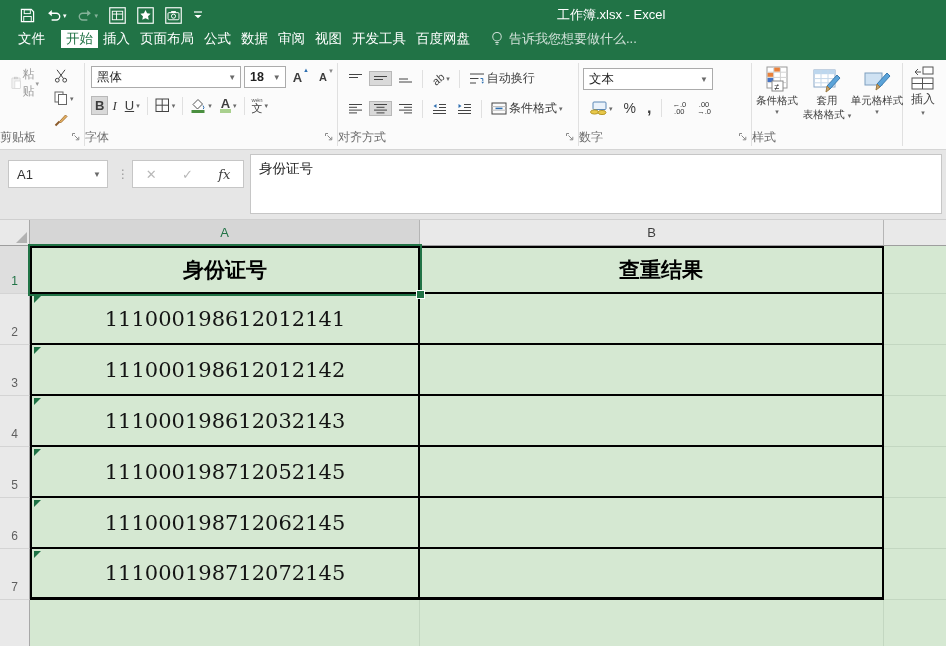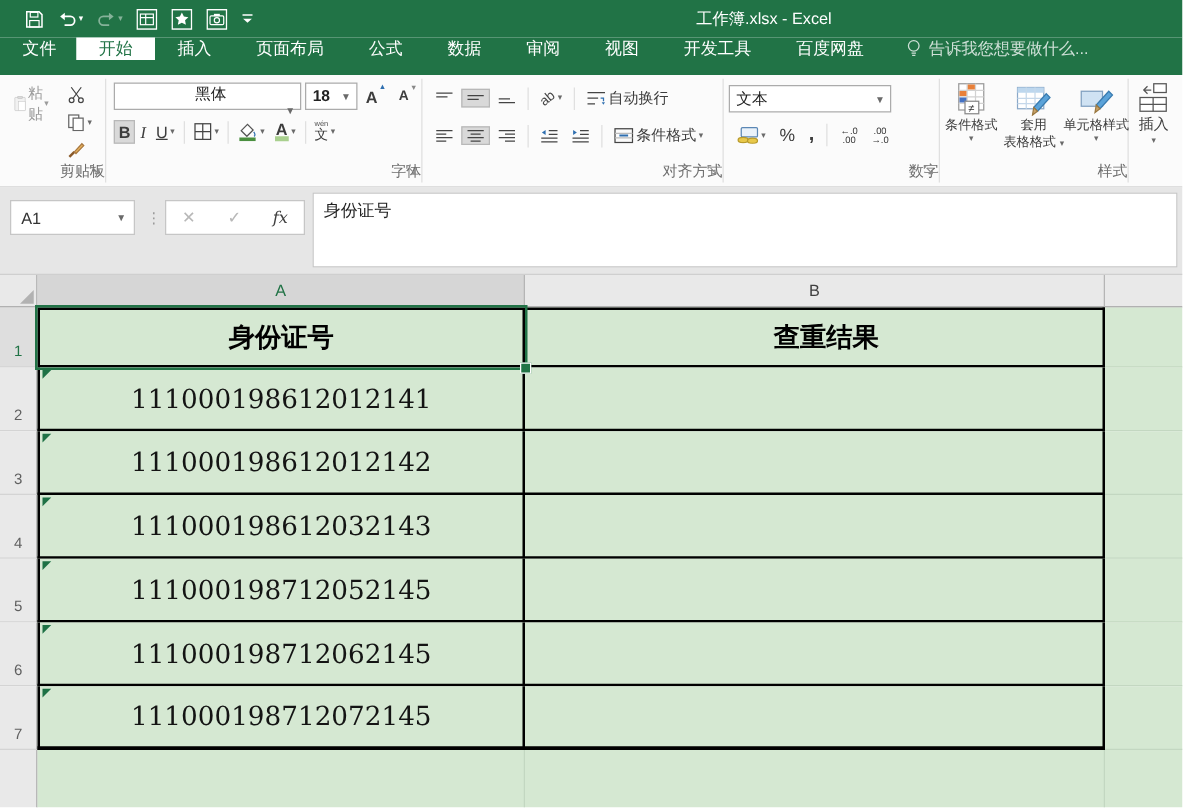--- a/index.html
+++ b/index.html
@@ -9,30 +9,30 @@
   
   .titlebar{position:absolute;left:0;top:0;width:946px;height:30px;background:#217346;}
   .qat{display:flex;align-items:center;height:30px;padding-left:20px;gap:11px;}
   .qat button{background:none;border:none;padding:0;margin:0;display:flex;align-items:center;gap:2px;cursor:default;}
   .qat .dim{opacity:.45;}
   .caretw{color:#fff;font-size:7px;line-height:1;}
   .wintitle{position:absolute;left:557px;top:0;line-height:30px;color:#fff;font-size:13px;}
 
   
   .tabrow{position:absolute;left:0;top:30px;width:946px;height:30px;background:#217346;display:flex;align-items:flex-start;}
-  .tab{display:flex;align-items:center;padding:0 18px;color:#fff;font-size:13.5px;cursor:default;}
+  .tab{display:flex;align-items:center;padding:0 5px;color:#fff;font-size:13.5px;cursor:default;}
   .tab.file{padding:0 16px;margin-left:2px;}
   .tab.active{background:#fff;color:#217346;}
   .tellme{display:flex;align-items:center;gap:6px;margin-left:16px;color:#cfe0d7;font-size:13px;}
 
   
   .ribbon{position:absolute;left:0;top:60px;width:946px;height:90px;background:#fbfbfb;border-bottom:1px solid #d5d5d5;display:flex;overflow:hidden;box-sizing:border-box;}
   .rgroup{position:relative;height:100%;box-sizing:border-box;flex:none;}
   .gsep{flex:none;width:1px;background:#e0e0e0;margin:3px 0;}
-  .glabel{position:absolute;bottom:3px;left:0;right:0;text-align:right;font-size:12px;color:#6e6e6e;}
+  .glabel{position:absolute;bottom:3px;left:0;right:0;text-align:left;font-size:12px;color:#6e6e6e;}
   .launcher{position:absolute;bottom:3px;right:3px;}
   .rbtn{background:none;border:1px solid transparent;padding:1px 3px;display:inline-flex;align-items:center;gap:2px;color:#3d3d3d;font-size:12px;cursor:default;}
   .rbtn.on{background:#d9d9d9;border-color:#b8b8b8;}
   .caretg{color:#6a6a6a;font-size:7px;line-height:1;}
   .combo{background:#fff;border:1px solid #ababab;height:22px;display:flex;align-items:center;font-size:12.5px;color:#222;padding-left:5px;box-sizing:border-box;}
   .combo .cc{margin-left:auto;padding:0 4px;color:#6a6a6a;font-size:8px;}
   .minisep{width:1px;height:18px;background:#e0e0e0;margin:0 3px;}
 
   .pastebtn{position:absolute;left:5px;top:5px;width:40px;display:flex;flex-direction:row;align-items:center;gap:1px;background:none;border:none;}
   .pastebtn .plabel{font-size:12px;color:#9b9b9b;}
@@ -210,21 +210,21 @@
       <div class="glabel">剪贴板</div>
       <span class="launcher"><svg width="10" height="10" viewBox="0 0 10 10">
             <path d="M1.5 4 V1.5 H4" fill="none" stroke="#8a8a8a"></path>
             <path d="M3.5 3.5 L7.5 7.5 M7.8 4.8 V7.8 H4.8" fill="none" stroke="#8a8a8a"></path>
           </svg></span>
     </div>
     <div class="gsep"></div>
 
     <div class="rgroup" style="width:252px;">
       <div class="fontrow1">
-        <div class="combo" style="width:152px;flex-direction:column;">
+        <div class="combo" style="width:152px;">
             <span>黑体</span>
             <span class="cc">▼</span>
           </div>
         <div class="combo" style="width:42px;font-weight:bold;">
             <span>18</span>
             <span class="cc">▼</span>
           </div>
         <button class="rbtn">
             <span class="afont">A<span class="tiny">▲</span></span>
           </button>

